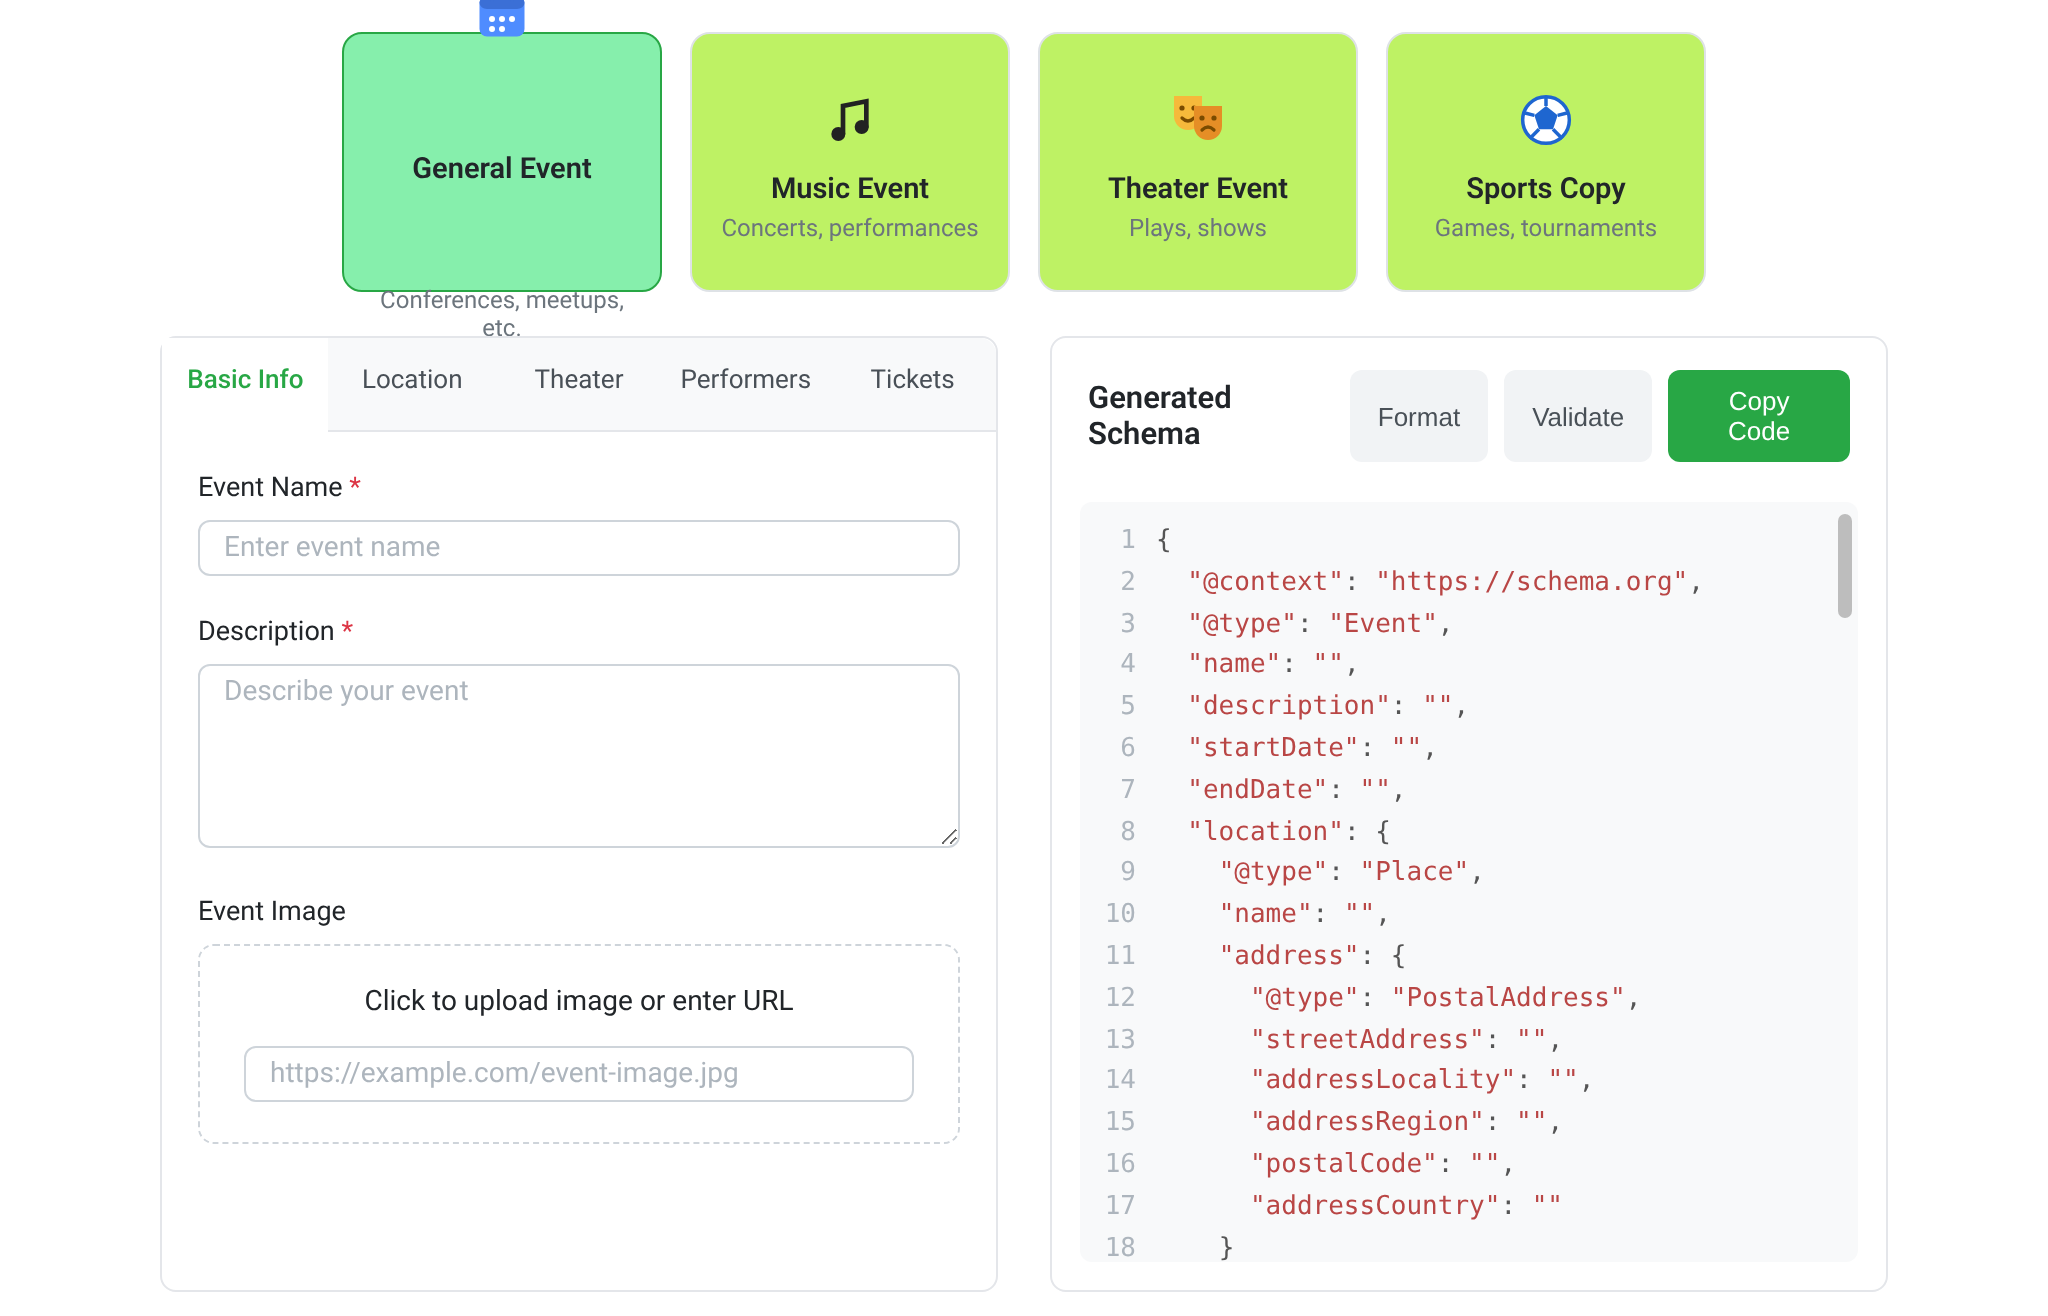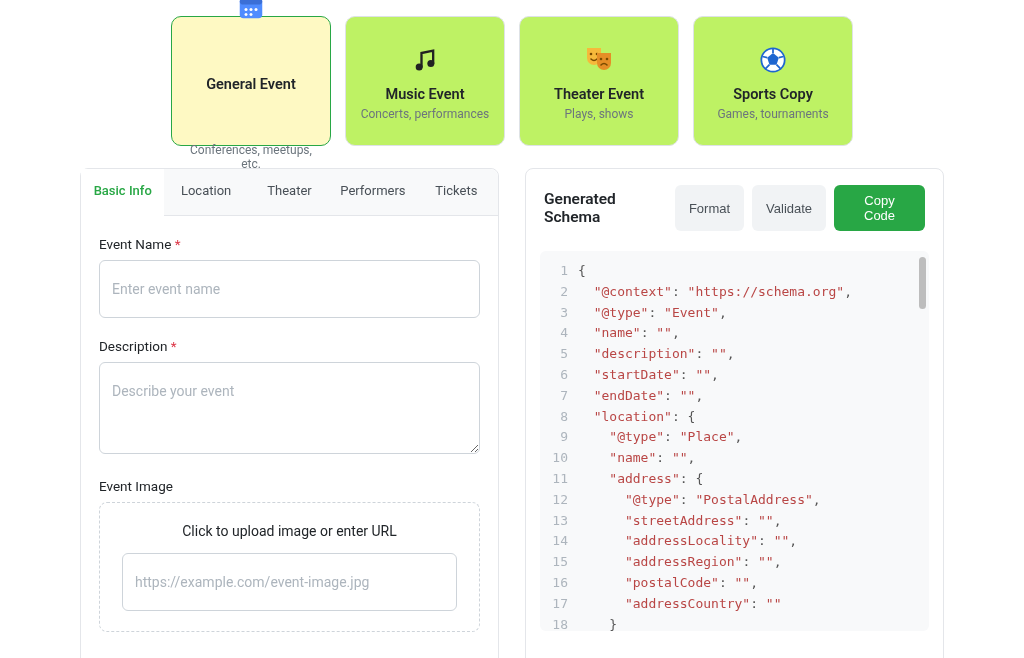--- a/index.html
+++ b/index.html
@@ -24,21 +24,21 @@
     display: flex;
     flex-direction: column;
     align-items: center;
     justify-content: center;
     padding: 14px 8px;
     cursor: pointer;
     background: #bef264;
   }
   .event-card.selected {
     border-color: #28a745;
-    background: #fef9c3;
+    background: #86efac;
     gap: 46px;
   }
   .event-card .icon {
     height: 36px;
     display: flex;
     align-items: center;
     justify-content: center;
     margin-bottom: 8px;
   }
   .event-card .title {
@@ -94,21 +94,21 @@
     font-size: 13.5px;
     color: #212529;
     margin-bottom: 8px;
     display: block;
   }
   .req { color: #dc3545; }
   .input, .textarea {
     width: 100%;
     border: 1px solid #ced4da;
     border-radius: 6px;
-    padding: 20px 12px;
+    padding: 5px 12px;
     font-size: 14px;
     color: #495057;
     font-family: inherit;
   }
   .input::placeholder, .textarea::placeholder { color: #adb5bd; }
   .textarea { height: 92px; resize: vertical; }
   .field { margin-bottom: 20px; }
   .upload-box {
     border: 1px dashed #ced4da;
     border-radius: 8px;

